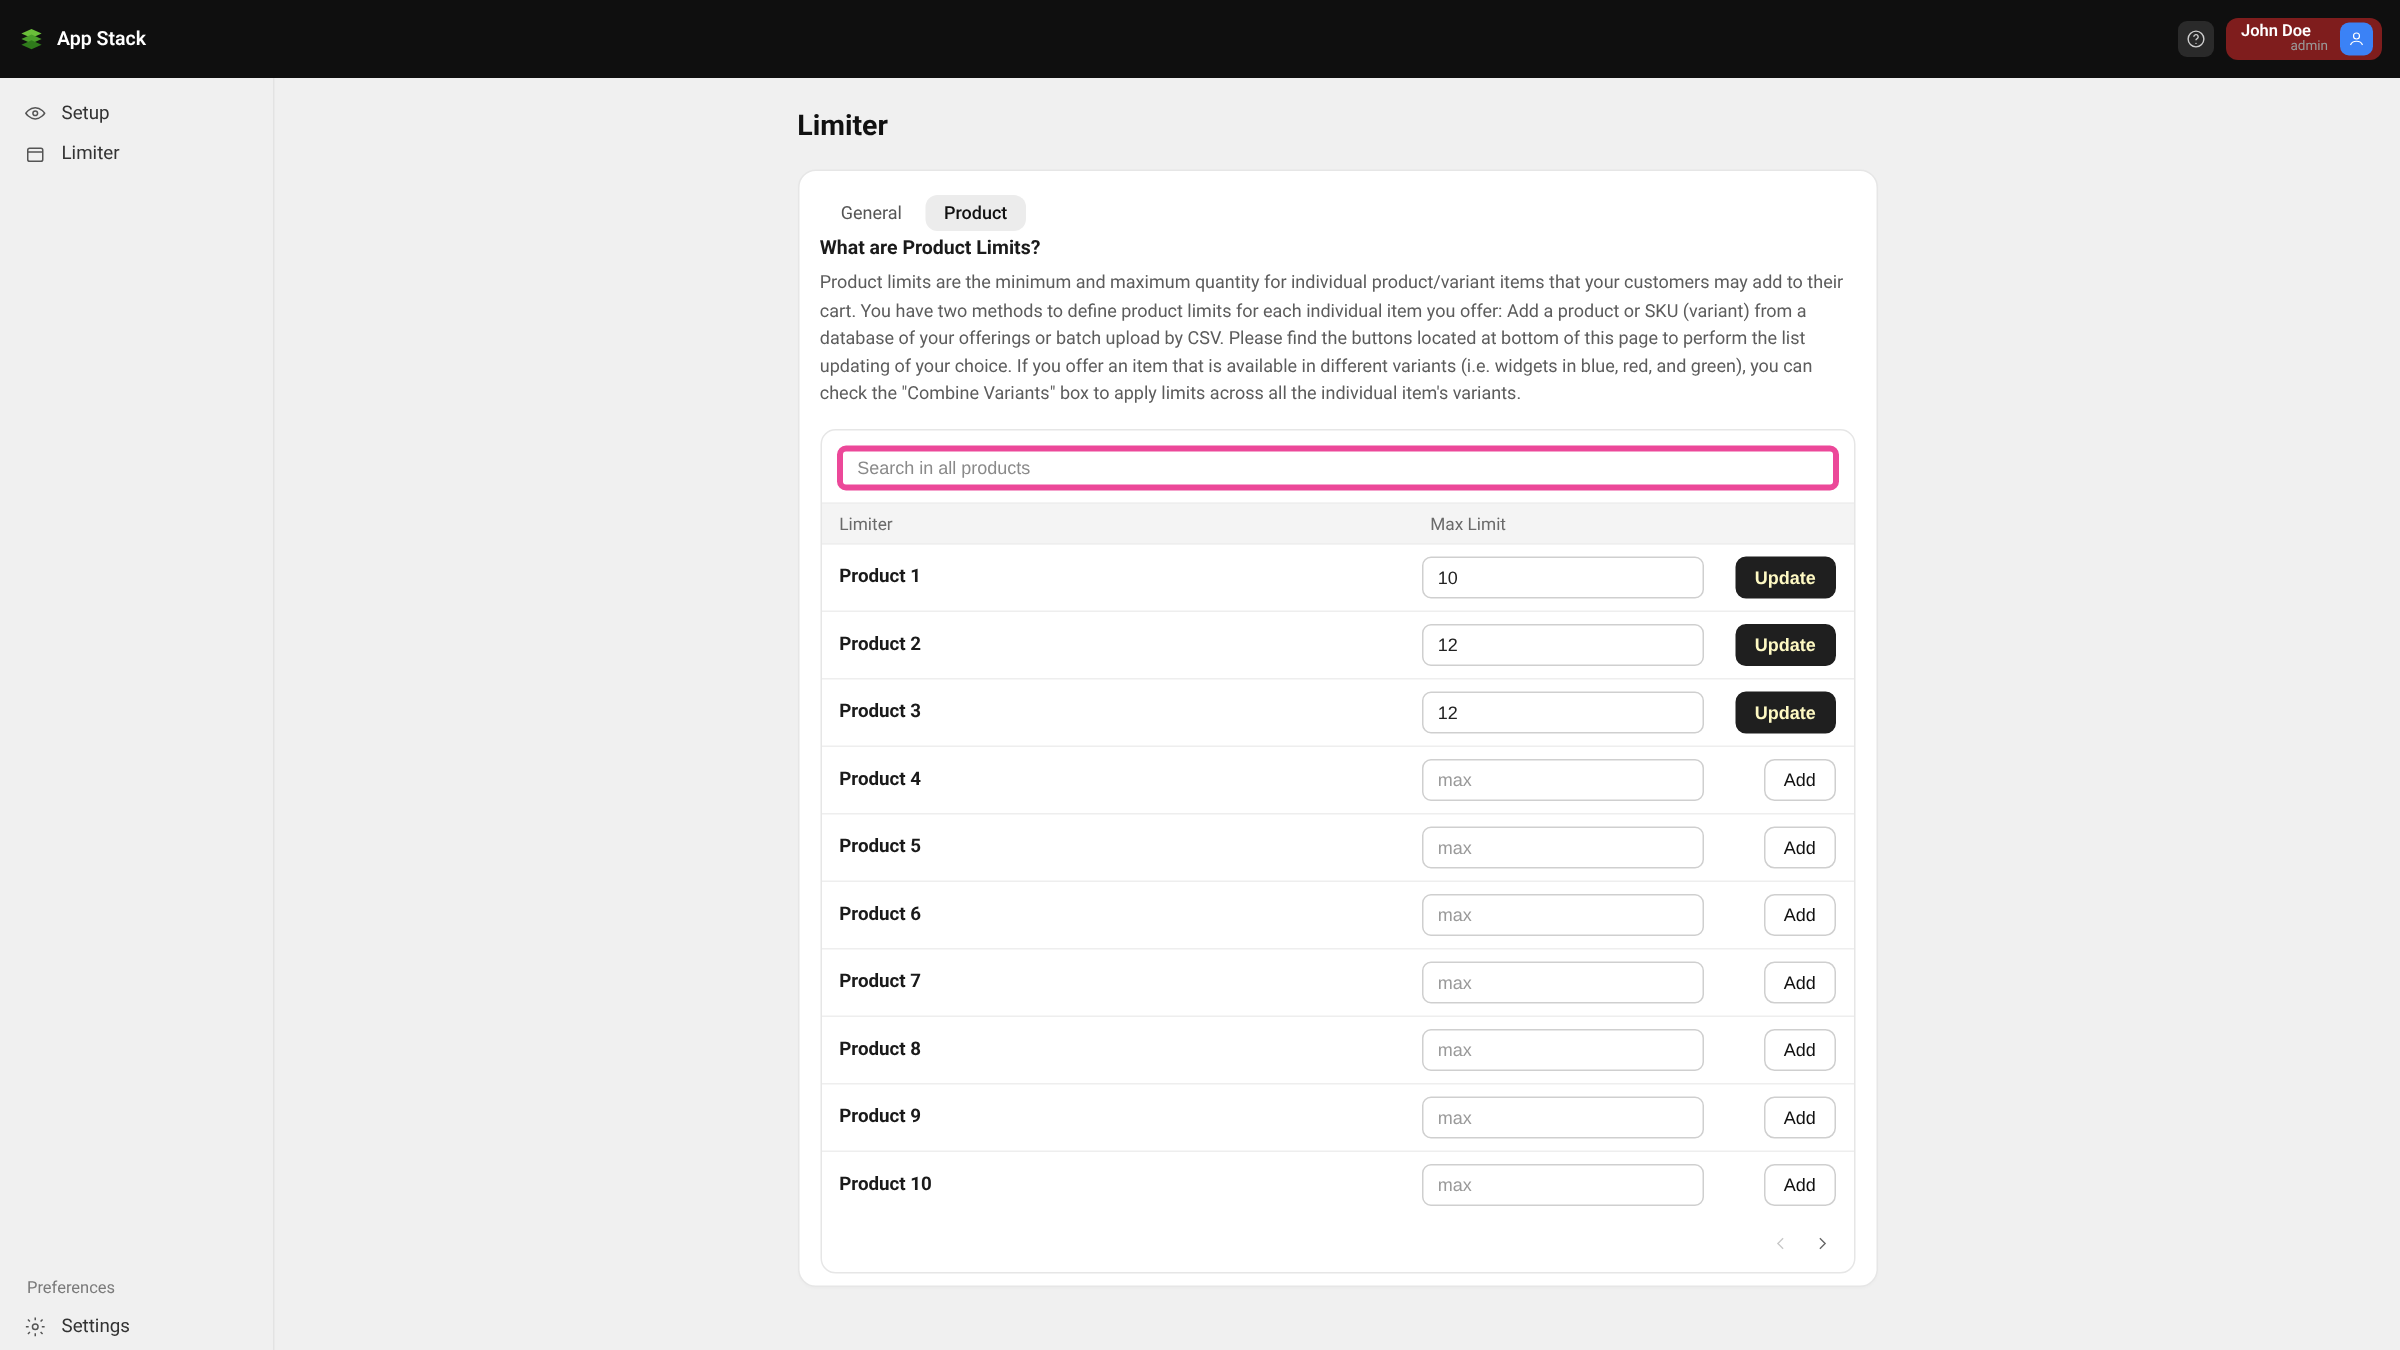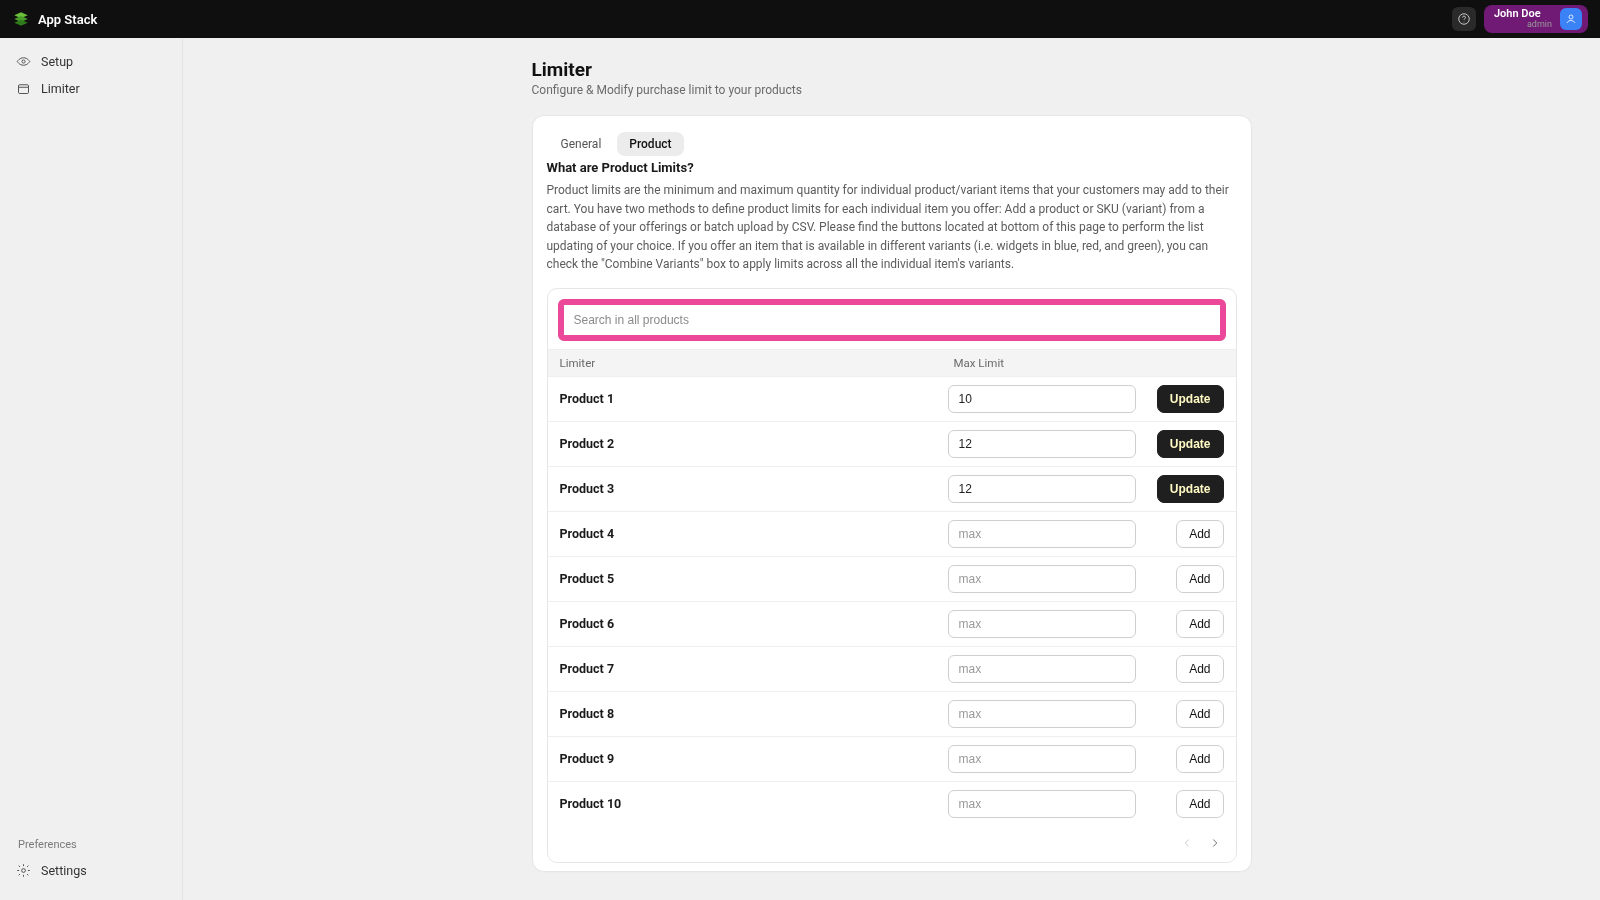--- a/index.html
+++ b/index.html
@@ -6,21 +6,21 @@
   html, body { height: 100%; }
   body {
     font-family: -apple-system, BlinkMacSystemFont, "Segoe UI", Roboto, Helvetica, Arial, sans-serif;
     background: #f0f0f0;
     color: #1a1a1a;
     font-size: 13px;
   }
 
   
   .topbar {
-    height: 38px;
+    height: 52px;
     background: #0f0f0f;
     display: flex;
     align-items: center;
     padding: 0 12px;
     justify-content: space-between;
   }
   .topbar-left { display: flex; align-items: center; gap: 8px; }
   .logo {
     width: 18px; height: 18px;
     display: inline-block;
@@ -29,21 +29,21 @@
   .logo svg { display:block; }
   .app-title { color: #fff; font-weight: 600; font-size: 13px; }
   .topbar-right { display: flex; align-items: center; gap: 8px; }
   .help-btn {
     width: 24px; height: 24px; border-radius: 6px;
     background: #2a2a2a; display:flex; align-items:center; justify-content:center;
     color: #cfcfcf; cursor:pointer;
   }
   .user-chip {
     display:flex; align-items:center; gap:8px;
-    background:#701a75; padding:3px 6px 3px 10px; border-radius:8px;
+    background:#7f1d1d; padding:3px 6px 3px 10px; border-radius:8px;
     color:#fff;
   }
   .user-chip .name { font-size:11px; font-weight:600; line-height:1.1; }
   .user-chip .role { font-size:9px; color:#9a9a9a; line-height:1.1;margin-left:33px; }
   .avatar {
     width:22px; height:22px; border-radius:6px; background:#3b82f6;
     display:flex; align-items:center; justify-content:center;
     color:#fff; font-size:10px; font-weight:600;
   }
 
@@ -86,21 +86,21 @@
 
   .section-h { font-size: 13px; font-weight:700; }
   .section-p { font-size: 12px; color:#5c5c5c; line-height:1.55; margin-top:6px; }
 
   .inner-card {
     border:1px solid #e6e6e6; border-radius:10px; margin-top:14px;
     overflow:hidden;
   }
   .search-wrap { padding: 10px 10px 8px; }
   .search {
-    width:100%; height:42px; border:6px solid #ec4899; border-radius:6px;
+    width:100%; height:30px; border:4px solid #ec4899; border-radius:6px;
     padding: 0 10px; font-size:12px; color:#222; background:#fff;
   }
   .search::placeholder { color:#8a8a8a; }
 
   .tbl-head {
     display:flex; background:#f4f4f4; border-top:1px solid #eee; border-bottom:1px solid #eee;
     font-size:11.5px; color:#6a6a6a; padding: 6px 12px;
   }
   .col-prod { flex: 1 1 auto; }
   .col-max { width: 200px; }
@@ -204,21 +204,20 @@
             </svg>
         </span>
         <span>Settings</span>
       </div>
     </div>
   </aside>
 
   <main class="main">
     <div class="main-inner">
       <h1 class="page-title">Limiter</h1>
-      <div class="page-sub">Configure &amp; Modify purchase limit to your products</div>
 
       <div class="card">
         <div class="tabs">
           <div class="tab">General</div>
           <div class="tab active">Product</div>
         </div>
 
         <div class="section-h">What are Product Limits?</div>
         <p class="section-p">Product limits are the minimum and maximum quantity for individual product/variant items that your customers may add to their cart. You have two methods to define product limits for each individual item you offer: Add a product or SKU (variant) from a database of your offerings or batch upload by CSV. Please find the buttons located at bottom of this page to perform the list updating of your choice. If you offer an item that is available in different variants (i.e. widgets in blue, red, and green), you can check the "Combine Variants" box to apply limits across all the individual item's variants.</p>
 

